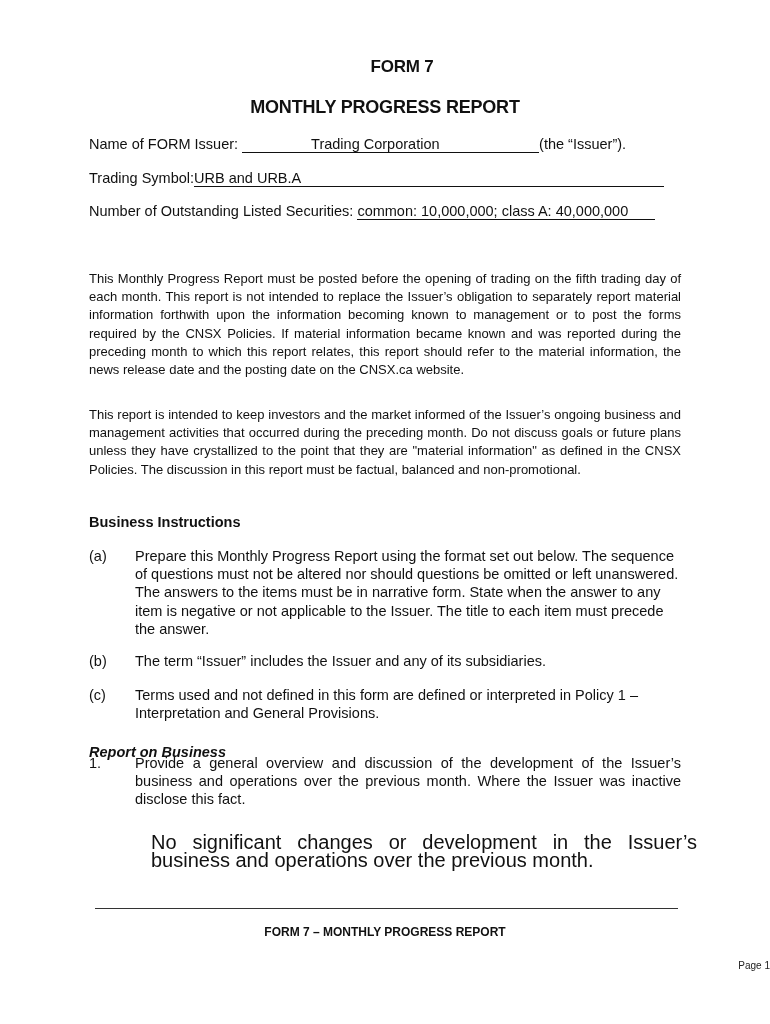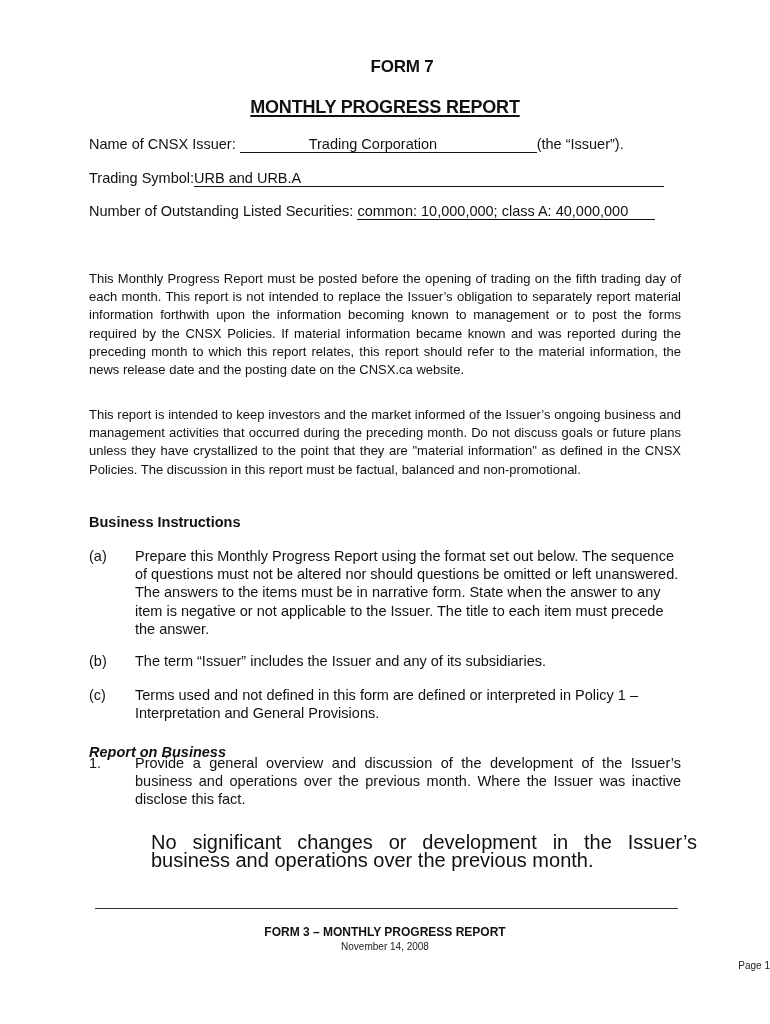--- a/index.html
+++ b/index.html
@@ -28,21 +28,20 @@
       font-weight: bold;
       font-size: 17px;
       letter-spacing: -0.2px;
     }
     .title-form { top: 57px; padding-left: 17px; }
     .title-report {
       top: 97px;
       font-size: 18px;
     }
     .title-report span {
-      text-decoration: underline;
       text-decoration-thickness: 2px;
       text-underline-offset: 2px;
     }
     .field-line {
       position: absolute;
       left: 89px;
       font-size: 14.5px;
       white-space: nowrap;
       line-height: 18px;
     }
@@ -138,21 +137,21 @@
   </style>
 </head>
 <body>
 
 <div class="page">
 
   <div class="title title-form">FORM 7</div>
   <div class="title title-report"><span>MONTHLY PROGRESS REPORT</span></div>
 
   <div class="field-line field-issuer">
-    <span>Name of CNSX Issuer: </span><span class="uline" style="width:297px; text-align:left;"><span style="padding-left:69px;">Trading Corporation</span></span><span>(the “Issuer”).</span>
+    <span>Name of FORM Issuer: </span><span class="uline" style="width:297px; text-align:left;"><span style="padding-left:69px;">Trading Corporation</span></span><span>(the “Issuer”).</span>
   </div>
 
   <div class="field-line field-symbol">
     <span>Trading Symbol:</span><span class="uline" style="width:470px;"> URB and URB.A</span>
   </div>
 
   <div class="field-line field-securities">
     <span>Number of Outstanding Listed Securities: </span><span class="uline" style="width:298px;">common: 10,000,000; class A: 40,000,000</span>
   </div>
 
@@ -180,17 +179,16 @@
   <div class="heading heading-business">Report on Business</div>
 
   <div class="item item-1">
     <span class="marker">1.</span>
     <div class="body justify">Provide a general overview and discussion of the development of the Issuer’s business and operations over the previous month.  Where the Issuer was inactive disclose this fact.</div>
   </div>
 
   <p class="answer">No significant changes or development in the Issuer’s business and operations over the previous month.</p>
 
   <div class="footer-rule"></div>
-  <div class="footer-title">FORM 3 – MONTHLY PROGRESS REPORT</div>
-  <div class="footer-date">November 14, 2008</div>
+  <div class="footer-title">FORM 7 – MONTHLY PROGRESS REPORT</div>
   <div class="footer-page">Page 1</div>
 
 </div>
 
 </body></html>

